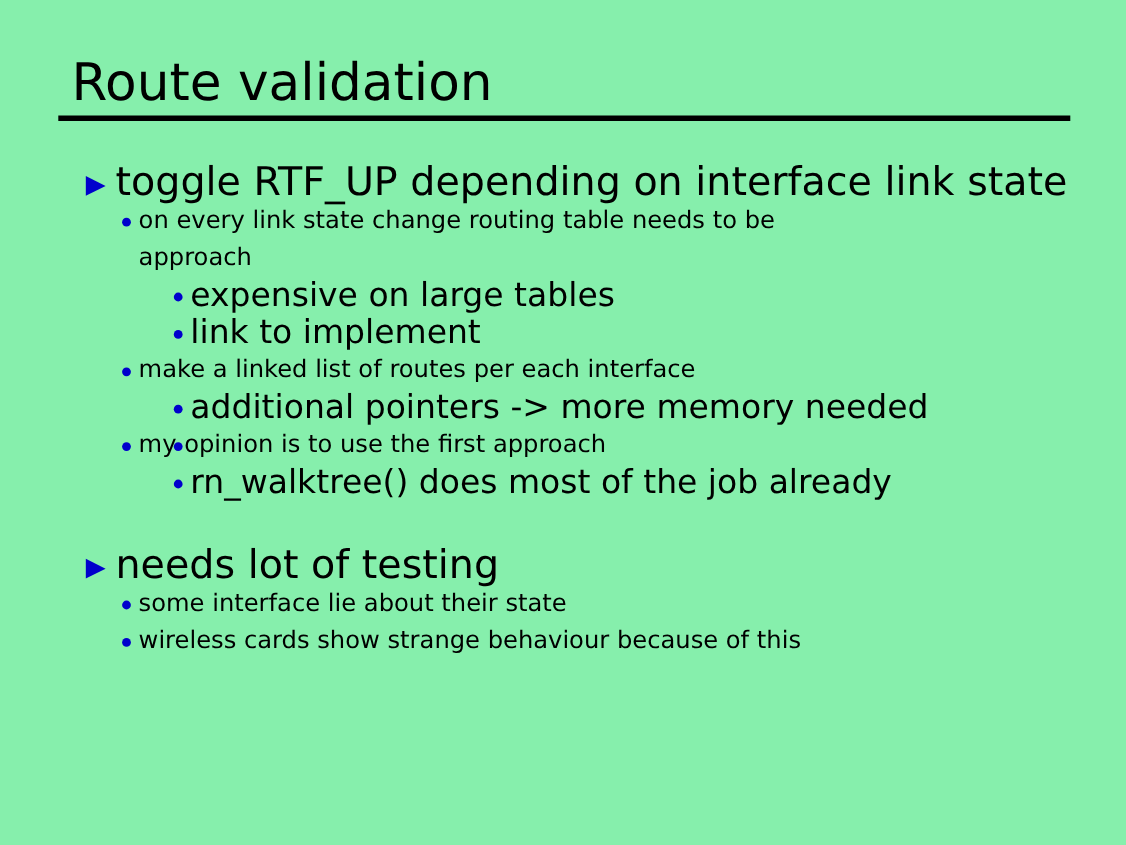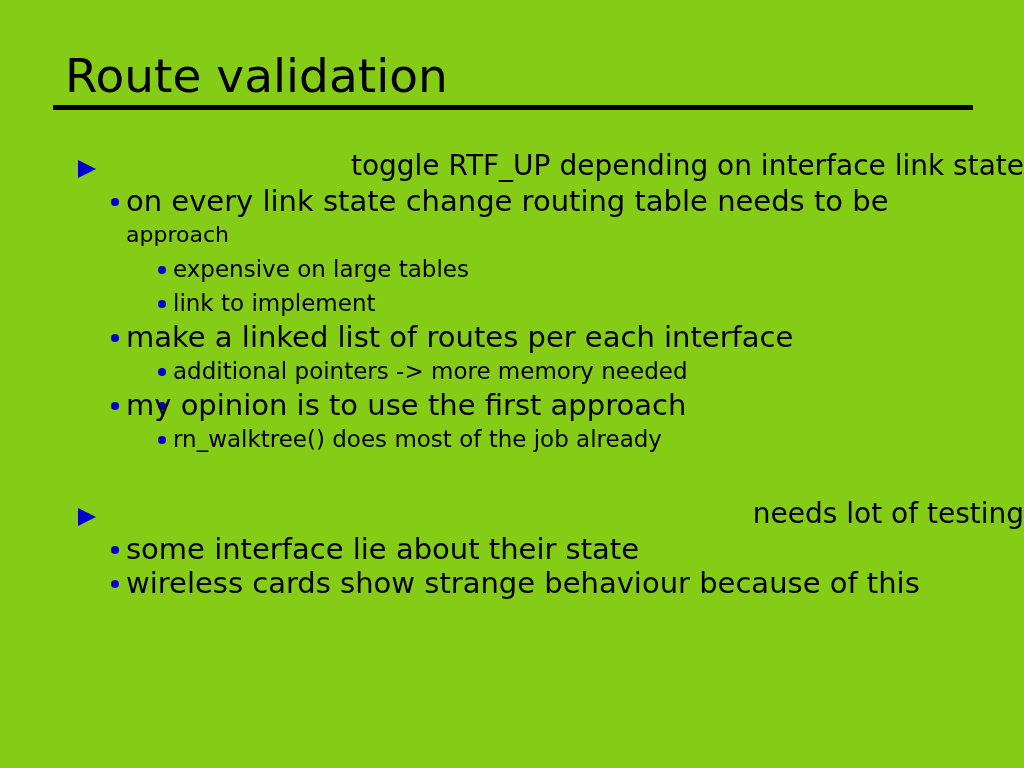--- a/index.html
+++ b/index.html
@@ -12,21 +12,21 @@
     height: 768px;
     background: #ffffff;
     font-family: "DejaVu Sans", sans-serif;
     color: #000000;
     overflow: hidden;
   }
   .slide {
     position: relative;
     width: 1024px;
     height: 768px;
-    background: #84cc16;
+    background: #86efac;
   }
 
   
   .title-block {
     position: absolute;
     left: 53px;
     top: 50px;
     width: 920px;
   }
   .slide-title {
@@ -55,40 +55,40 @@
   }
 
   .bullet-row {
     position: relative;
     display: block;
     white-space: nowrap;
   }
 
   
   .lvl1 {
-    font-size: 28px;
+    font-size: 36px;
     line-height: 36px;
-    margin: 0;
-    color: #000000;
-    text-align: right;
+    padding-left: 105px;
+    margin: 0;
+    color: #000000;
   }
   .lvl1 .marker {
     position: absolute;
     left: 78px;
     top: 12px;
     width: 0;
     height: 0;
     border-left: 18px solid #0000CC;
     border-top: 9px solid transparent;
     border-bottom: 9px solid transparent;
   }
 
   
   .lvl2 {
-    font-size: 29px;
+    font-size: 22px;
     line-height: 34px;
     padding-left: 126px;
     margin: 0;
     color: #000000;
   }
   .lvl2 .marker {
     position: absolute;
     left: 111px;
     top: 14px;
     width: 8px;
@@ -101,21 +101,21 @@
   .lvl2-cont {
     font-size: 22px;
     line-height: 34px;
     padding-left: 126px;
     margin: 0;
     color: #000000;
   }
 
   
   .lvl3 {
-    font-size: 23px;
+    font-size: 30px;
     line-height: 34px;
     padding-left: 173px;
     margin: 0;
     color: #000000;
   }
   .lvl3 .marker {
     position: absolute;
     left: 158px;
     top: 14px;
     width: 8px;

